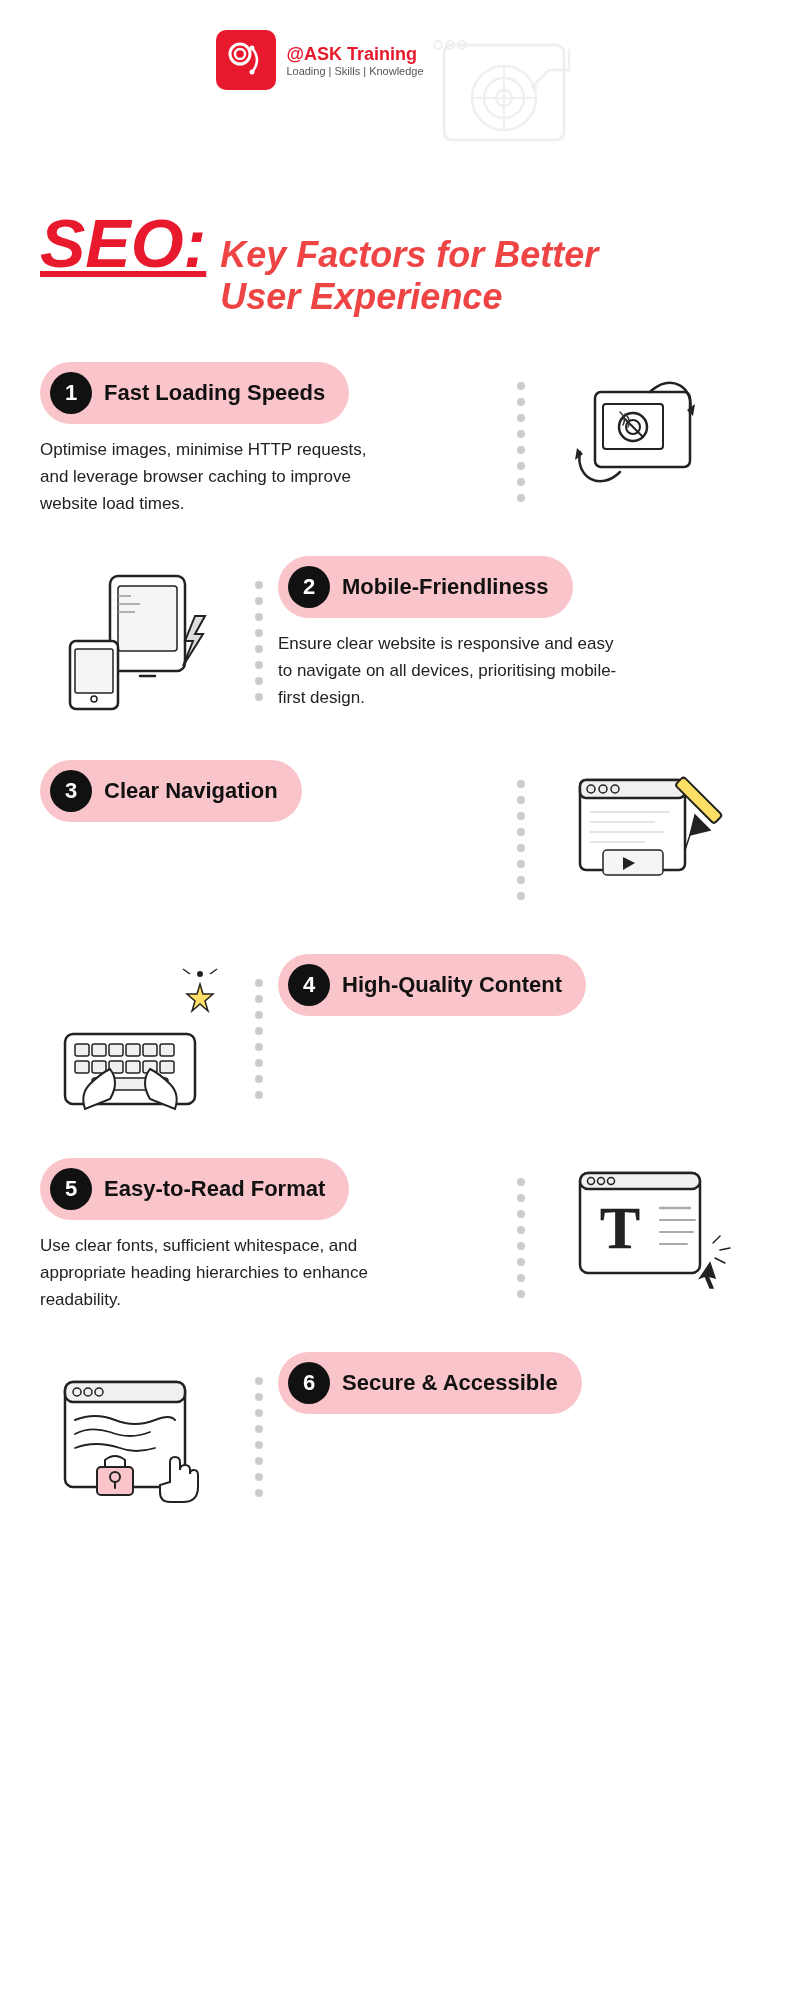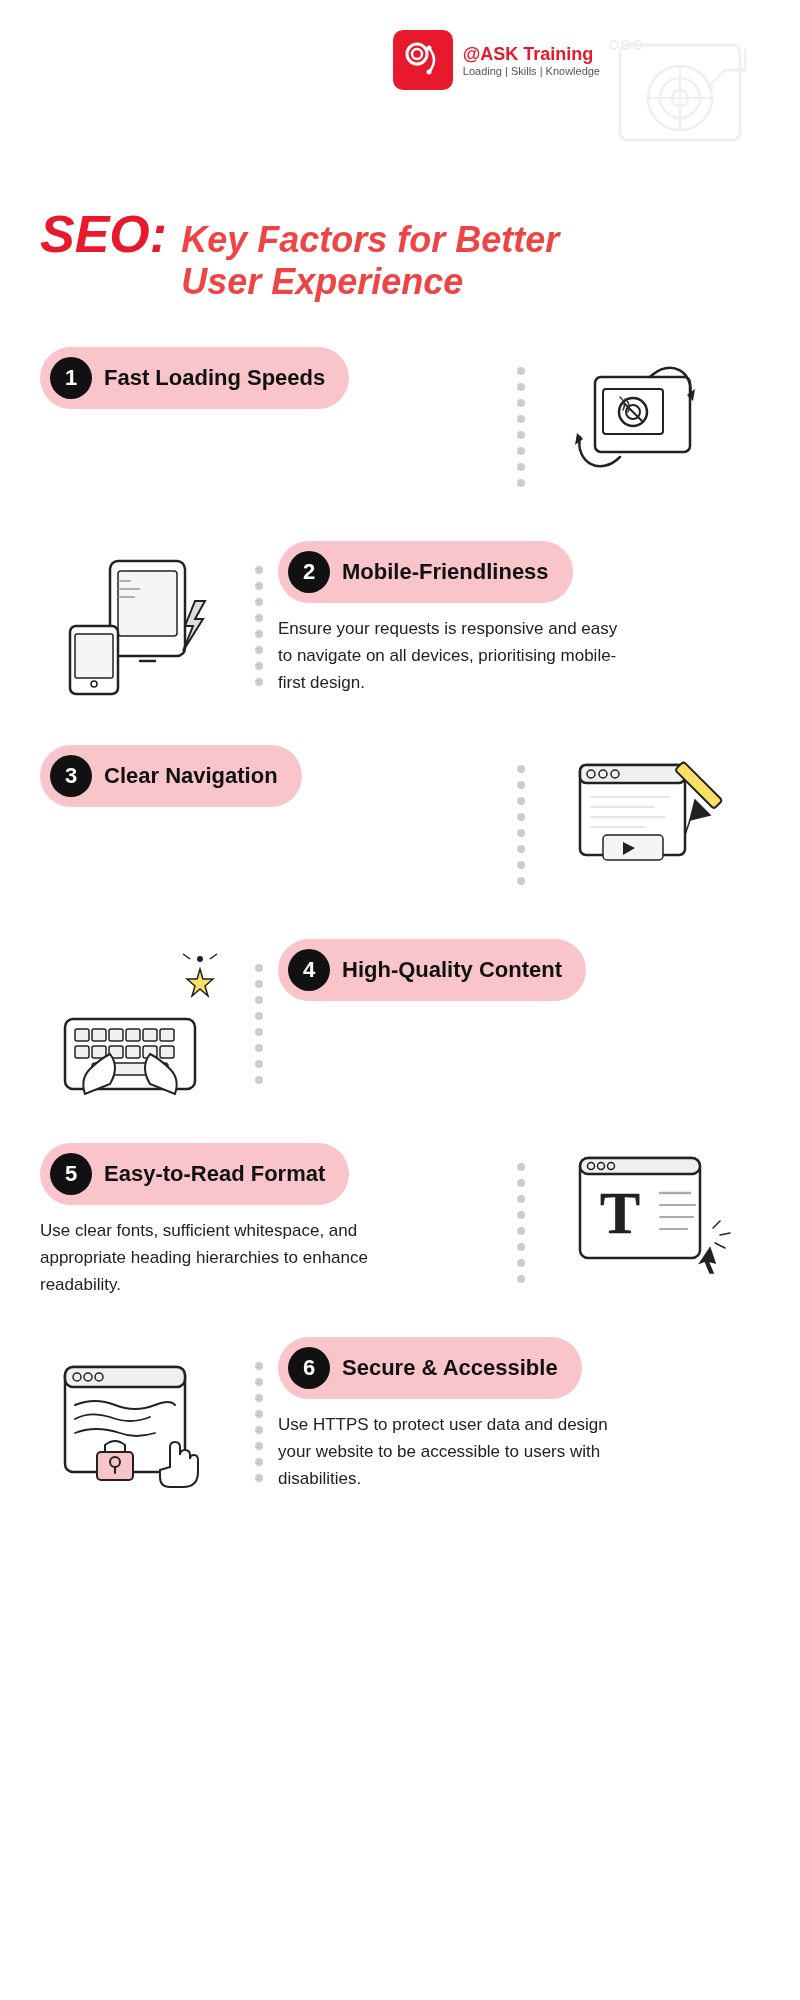--- a/index.html
+++ b/index.html
@@ -8,21 +8,21 @@
       background: #fff;
       font-family: 'Arial', sans-serif;
       overflow-x: hidden;
     }
 
     
     .header {
       padding: 30px 40px 10px 40px;
       display: flex;
       align-items: flex-start;
-      justify-content: flex-end;
+      justify-content: center;
     }
     .logo-area {
       display: flex;
       align-items: center;
       gap: 10px;
     }
     .logo-box {
       width: 60px;
       height: 60px;
       background: #e8192c;
@@ -50,25 +50,26 @@
     }
     .header-icon {
       opacity: 0.15;
     }
 
     
     .title-section {
       padding: 10px 40px 20px 40px;
     }
     .title-section .seo {
-      font-size: 52px;
+      font-size: 68px;
       font-weight: 900;
       color: #e8192c;
       display: inline;
       font-style: italic;
+      text-decoration: underline;
     }
     .title-section .subtitle {
       font-size: 36px;
       font-weight: 800;
       color: #ef4444;
       font-style: italic;
       display: inline;
       margin-left: 10px;
     }
 
@@ -208,20 +209,21 @@
   </div>
 </div>
 
 <div class="item-block">
   <div class="item-left">
     <div class="item-content-left">
       <div class="pill">
         <div class="pill-number">1</div>
         <span class="pill-text">Fast Loading Speeds</span>
       </div>
+      <p class="section-description">Optimise images, minimise HTTP requests, and leverage browser caching to improve website load times.</p>
     </div>
     <div class="dotted-vert">
       <div class="dot"></div>
         <div class="dot"></div>
         <div class="dot"></div>
       <div class="dot"></div>
         <div class="dot"></div>
         <div class="dot"></div>
       <div class="dot"></div>
         <div class="dot"></div>
@@ -272,21 +274,21 @@
         <div class="dot"></div>
         <div class="dot"></div>
       <div class="dot"></div>
         <div class="dot"></div>
     </div>
     <div class="item-content-right">
       <div class="pill">
         <div class="pill-number">2</div>
         <span class="pill-text">Mobile-Friendliness</span>
       </div>
-      <p class="section-description">Ensure your requests is responsive and easy to navigate on all devices, prioritising mobile-first design.</p>
+      <p class="section-description">Ensure clear website is responsive and easy to navigate on all devices, prioritising mobile-first design.</p>
     </div>
   </div>
 </div>
 
 <div class="item-block">
   <div class="item-left">
     <div class="item-content-left">
       <div class="pill">
         <div class="pill-number">3</div>
         <span class="pill-text">Clear Navigation</span>
@@ -454,18 +456,17 @@
         <div class="dot"></div>
         <div class="dot"></div>
       <div class="dot"></div>
         <div class="dot"></div>
     </div>
     <div class="item-content-right">
       <div class="pill">
         <div class="pill-number">6</div>
         <span class="pill-text">Secure &amp; Accessible</span>
       </div>
-      <p class="section-description">Use HTTPS to protect user data and design your website to be accessible to users with disabilities.</p>
     </div>
   </div>
 </div>
 
 <div class="footer-space"></div>
 
 </body></html>

